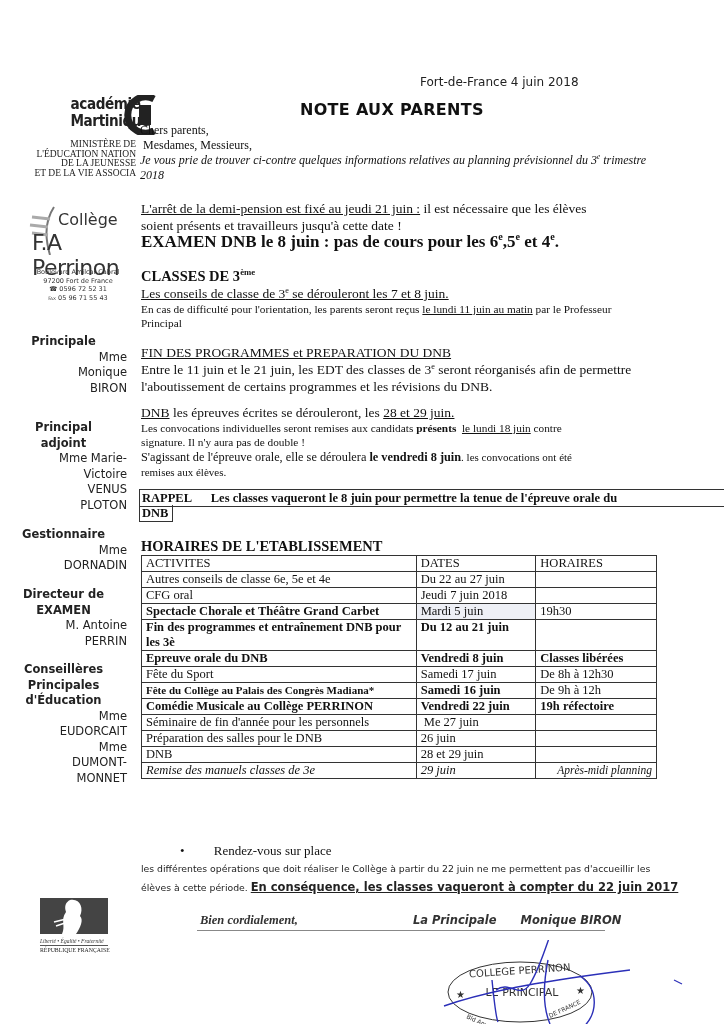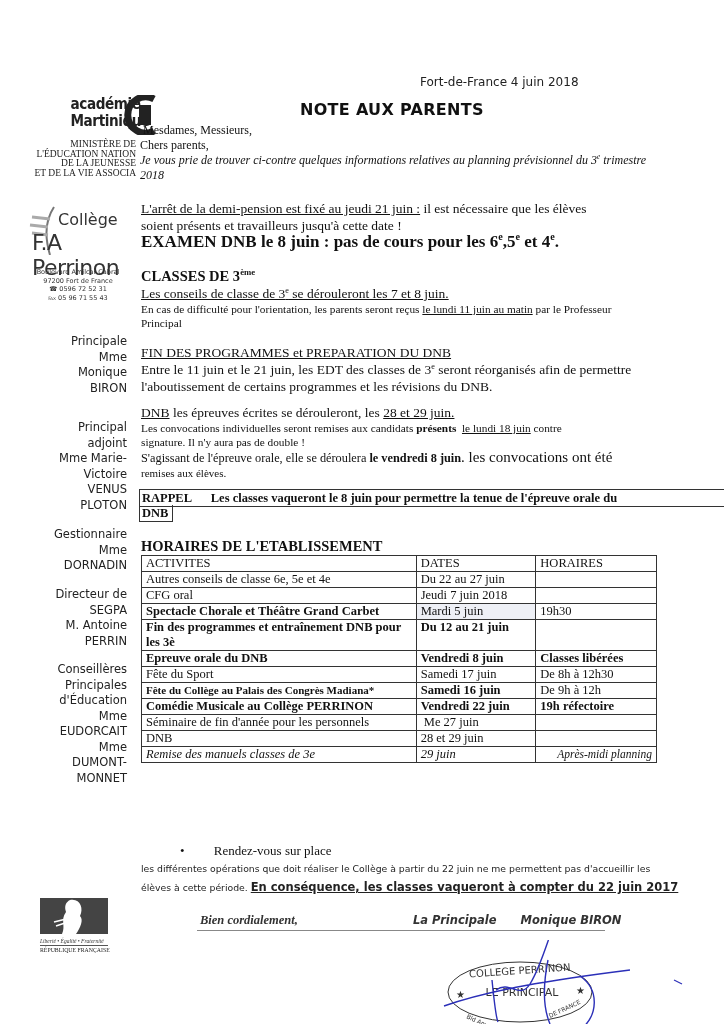--- a/index.html
+++ b/index.html
@@ -13,21 +13,21 @@
   
   .acad-logo { left:50px; top:95px; width:110px; height:50px; }
   .acad-text { position:absolute; left:10px; top:0; font-family:"DejaVu Sans", sans-serif; font-weight:bold; font-size:16px; line-height:17px; letter-spacing:-0.5px; text-align:right; width:70px; color:#222; transform:scaleX(0.85); transform-origin:right; }
   .acad-c { position:absolute; left:74px; top:0px; width:34px; height:40px; }
   .ministere { left:0px; top:140px; width:136px; text-align:right; font-family:"Liberation Serif", serif; font-size:9.5px; line-height:9.5px; color:#222; }
   .college-logo { left:28px; top:205px; width:112px; height:55px; }
   .college-name1 { position:absolute; left:30px; top:5px; font-family:"DejaVu Sans", sans-serif; font-size:16px; color:#333; }
   .college-name2 { position:absolute; left:4px; top:25px; font-family:"DejaVu Sans", sans-serif; font-size:22px; color:#333; letter-spacing:-0.5px; }
   .college-addr { left:28px; top:268px; width:100px; text-align:center; font-family:"DejaVu Sans", sans-serif; font-size:6.5px; line-height:8.5px; color:#333; }
   .staff { left:0px; width:127px; text-align:right; font-family:"DejaVu Sans", sans-serif; font-size:11.5px; line-height:15.5px; color:#222; }
-  .staff .role { font-weight:normal; }
+  .staff .role { font-weight:bold;text-align:center; }
   .rep-logo { left:40px; top:898px; width:68px; height:56px; }
 
   
   .date { left:420px; top:75px; font-family:"DejaVu Sans", sans-serif; font-size:12px; color:#222; }
   .title { left:300px; top:100px; font-family:"DejaVu Sans", sans-serif; font-weight:bold; font-size:16px; letter-spacing:0.3px; }
   .p { font-family:"Liberation Serif", serif; }
   .s13 { font-size:13.5px; line-height:17px; }
   .s12 { font-size:12px; line-height:15px; }
   .s11 { font-size:11.3px; line-height:14px; }
   sup { font-size:60%; line-height:0; vertical-align:super; }
@@ -97,21 +97,21 @@
   <div>VENUS</div>
   <div>PLOTON</div>
 </div>
 <div class="abs staff" style="top:527px">
   <div class="role">Gestionnaire</div>
   <div>Mme</div>
   <div>DORNADIN</div>
 </div>
 <div class="abs staff" style="top:587px">
   <div class="role">Directeur de</div>
-  <div class="role">SEGPA</div>
+  <div class="role">EXAMEN</div>
   <div>M. Antoine</div>
   <div>PERRIN</div>
 </div>
 <div class="abs staff" style="top:662px">
   <div class="role">Conseillères</div>
   <div class="role">Principales</div>
   <div class="role">d'Éducation</div>
   <div>Mme</div>
   <div>EUDORCAIT</div>
   <div>Mme</div>
@@ -126,22 +126,22 @@
     <path d="M14 24 L30 20 M16 28 L28 24" stroke="#fff" stroke-width="1.5"></path>
   </svg>
   <div style="font-family:'Liberation Serif',serif;font-style:italic;font-size:5.5px;line-height:7px;color:#333;white-space:nowrap;border-bottom:1px solid #555">Liberté • Égalité • Fraternité</div>
   <div style="font-family:'Liberation Serif',serif;font-size:5.8px;line-height:8px;color:#222;white-space:nowrap">RÉPUBLIQUE FRANÇAISE</div>
 </div>
 
 <div class="abs date">Fort-de-France 4  juin 2018</div>
 <div class="abs title">NOTE AUX PARENTS</div>
 
 <div class="abs p s12" style="left:143px;top:123px;width:540px">
+  <div style="margin-left:-3px">Chers parents,</div>
   <div>Mesdames, Messieurs,</div>
-  <div style="margin-left:-3px">Chers parents,</div>
   <div class="i" style="margin-left:-3px;white-space:nowrap"><span>Je vous prie de trouver ci-contre  quelques informations relatives au  planning prévisionnel du 3</span><sup>e</sup><span> trimestre</span></div>
   <div class="i" style="margin-left:-3px">2018</div>
 </div>
 
 <div class="abs p s13" style="left:141px;top:200px;width:540px;white-space:nowrap">
   <div><span class="u">L'arrêt de la demi-pension est fixé au jeudi 21 juin :</span><span> il est nécessaire que les élèves</span></div>
   <div>soient présents et travailleurs jusqu'à cette date !</div>
 </div>
 
 <div class="abs p b" style="left:141px;top:232px;font-size:17px;white-space:nowrap"><span>EXAMEN DNB  le 8 juin : pas de cours pour les 6</span><sup>e</sup><span>,5</span><sup>e</sup><span> et 4</span><sup>e</sup><span>.</span></div>
@@ -158,21 +158,21 @@
   <div><span>Entre le 11 juin et le 21 juin, les EDT des classes de 3</span><sup>e</sup><span> seront réorganisés afin de permettre</span></div>
   <div>l'aboutissement de certains programmes et les révisions du DNB.</div>
 </div>
 
 <div class="abs p s13" style="left:141px;top:404px;white-space:nowrap"><span class="u">DNB</span><span> les épreuves  écrites se dérouleront, les </span><span class="u">28 et 29  juin.</span></div>
 <div class="abs p s11" style="left:141px;top:421px;white-space:nowrap">
   <div><span>Les convocations  individuelles seront   remises  aux candidats  </span><b>présents</b>&nbsp; <span class="u">le lundi   18  juin</span><span> contre</span></div>
   <div>signature. Il n'y aura pas de double !</div>
 </div>
 <div class="abs p" style="left:141px;top:450px;white-space:nowrap;font-size:12.3px;line-height:15px">
-  <div><span>S'agissant de l'épreuve orale, elle se déroulera  </span><b>le vendredi  8 juin</b><span style="font-size:15px">. les convocations ont été</span></div>
+  <div><span>S'agissant de l'épreuve orale, elle se déroulera  </span><b>le vendredi  8 juin</b><span style="font-size:11px">. les convocations ont été</span></div>
   <div style="font-size:11px">remises aux élèves.</div>
 </div>
 
 <div class="abs p rappel" style="white-space:nowrap"><span>RAPPEL</span>&nbsp;&nbsp;&nbsp;&nbsp;&nbsp; <span>Les classes vaqueront  le 8 juin  pour permettre la tenue de l'épreuve orale du</span></div>
 <div class="abs p rappel-dnb b" style="font-size:12.5px;line-height:16px;padding-left:2px">DNB</div>
 
 <div class="abs p b" style="left:141px;top:538px;font-size:14.5px">HORAIRES DE L'ETABLISSEMENT</div>
 <table class="act">
   <tbody>
       <tr>
@@ -216,20 +216,25 @@
     <td>De 9h à 12h</td>
   </tr>
   <tr>
     <td class="b">Comédie Musicale  au Collège  PERRINON</td>
     <td class="b">Vendredi 22 juin</td>
     <td class="b">19h réfectoire</td>
   </tr>
   <tr>
     <td>Séminaire de fin d'année  pour les personnels</td>
     <td style="white-space:pre"> Me 27 juin</td>
+    <td></td>
+  </tr>
+  <tr>
+    <td>Préparation des salles pour le DNB</td>
+    <td>26  juin</td>
     <td></td>
   </tr>
   <tr>
     <td>DNB</td>
     <td>28 et 29 juin</td>
     <td></td>
   </tr>
   <tr>
     <td class="i">Remise des manuels classes de 3e</td>
     <td class="i">29 juin</td>

